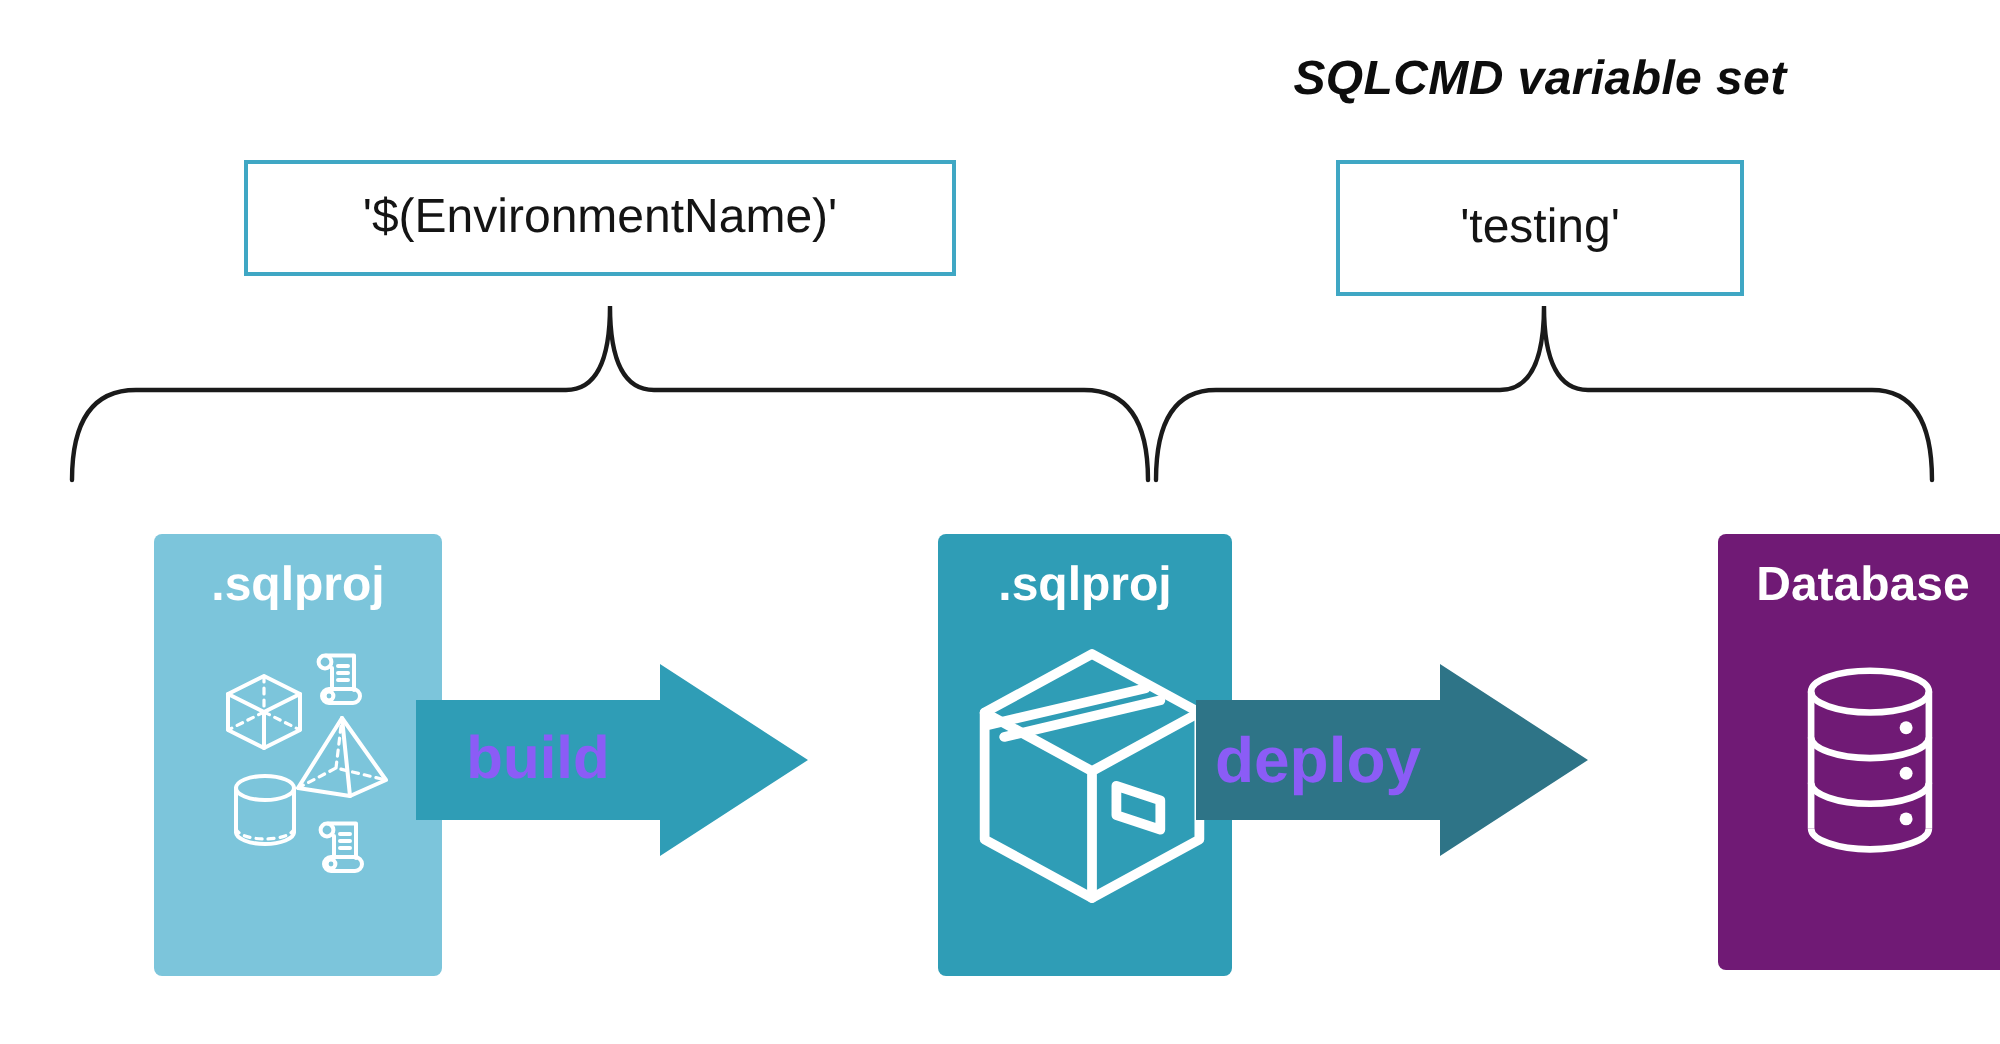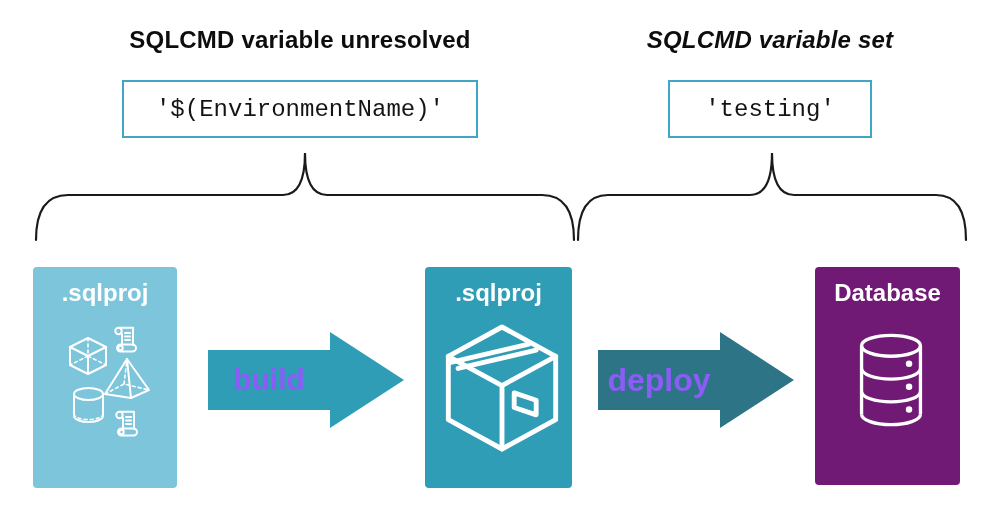--- a/index.html
+++ b/index.html
@@ -2,43 +2,42 @@
 <html><head>
 <meta charset="utf-8">
 <style>
   html,body{margin:0;padding:0;background:#fff;}
   .canvas{position:relative;width:1000px;height:522px;background:#ffffff;overflow:hidden;
           font-family:"Liberation Sans",sans-serif;color:#111;}
   .abs{position:absolute;}
   .heading{font-weight:700;font-size:24px;letter-spacing:.2px;text-align:center;color:#0d0d0d;}
   .codebox{box-sizing:border-box;border:2.5px solid #3fa7c4;background:#fff;
            display:flex;align-items:center;justify-content:center;}
-  .codebox span{font-family:Liberation Mono, monospace;font-size:24px;color:#141414;white-space:pre;}
-  .stage{box-sizing:border-box;border-radius:4px;}
+  .codebox span{font-family:Liberation Sans, sans-serif;font-size:24px;color:#141414;white-space:pre;}
+  .stage{box-sizing:border-box;border-radius:4px;margin-left:44px;}
   .stage .stage-label{position:absolute;left:0;right:0;top:12px;text-align:center;
            color:#ffffff;font-weight:700;font-size:24px;}
   .arrow-label{display:flex;align-items:center;justify-content:center;
            color:#8b5cf6;font-weight:700;}
   svg{display:block;}
   .wire{stroke:#ffffff;stroke-width:2;fill:none;stroke-linecap:round;stroke-linejoin:round;}
   .wire-d{stroke:#ffffff;stroke-width:1.6;fill:none;stroke-dasharray:3 3;stroke-linecap:round;}
   .thick{stroke:#ffffff;stroke-width:4;fill:none;stroke-linecap:round;stroke-linejoin:round;}
 </style>
 </head>
 <body>
 
 <div class="canvas">
 
-  <div class="abs heading" style="left:60px;top:26px;width:480px;">SQLCMD variable unresolved</div>
   <div class="abs heading" style="left:620px;top:26px;width:300px;font-style:italic;">SQLCMD variable set</div>
 
   <div class="abs codebox" style="left:122px;top:80px;width:356px;height:58px;">
     <span>'$(EnvironmentName)'</span>
   </div>
-  <div class="abs codebox" style="left:668px;top:80px;width:204px;height:58px;">
+  <div class="abs codebox" style="left:668px;top:80px;width:204px;height:68px;">
     <span>'testing'</span>
   </div>
 
   <svg class="abs" style="left:0;top:145px;" width="1000" height="100" viewBox="0 0 1000 100">
     <path d="M36,95 Q36,50 68,50 L283,50 Q305,50 305,8 Q305,50 327,50 L542,50 Q574,50 574,95" fill="none" stroke="#1a1a1a" stroke-width="2.2" stroke-linecap="round"></path>
     <path d="M578,95 Q578,50 608,50 L750,50 Q772,50 772,8 Q772,50 794,50 L936,50 Q966,50 966,95" fill="none" stroke="#1a1a1a" stroke-width="2.2" stroke-linecap="round"></path>
   </svg>
 
   <div class="abs stage" style="left:33px;top:267px;width:144px;height:221px;background:#7CC5DB;">
     <div class="stage-label">.sqlproj</div>

